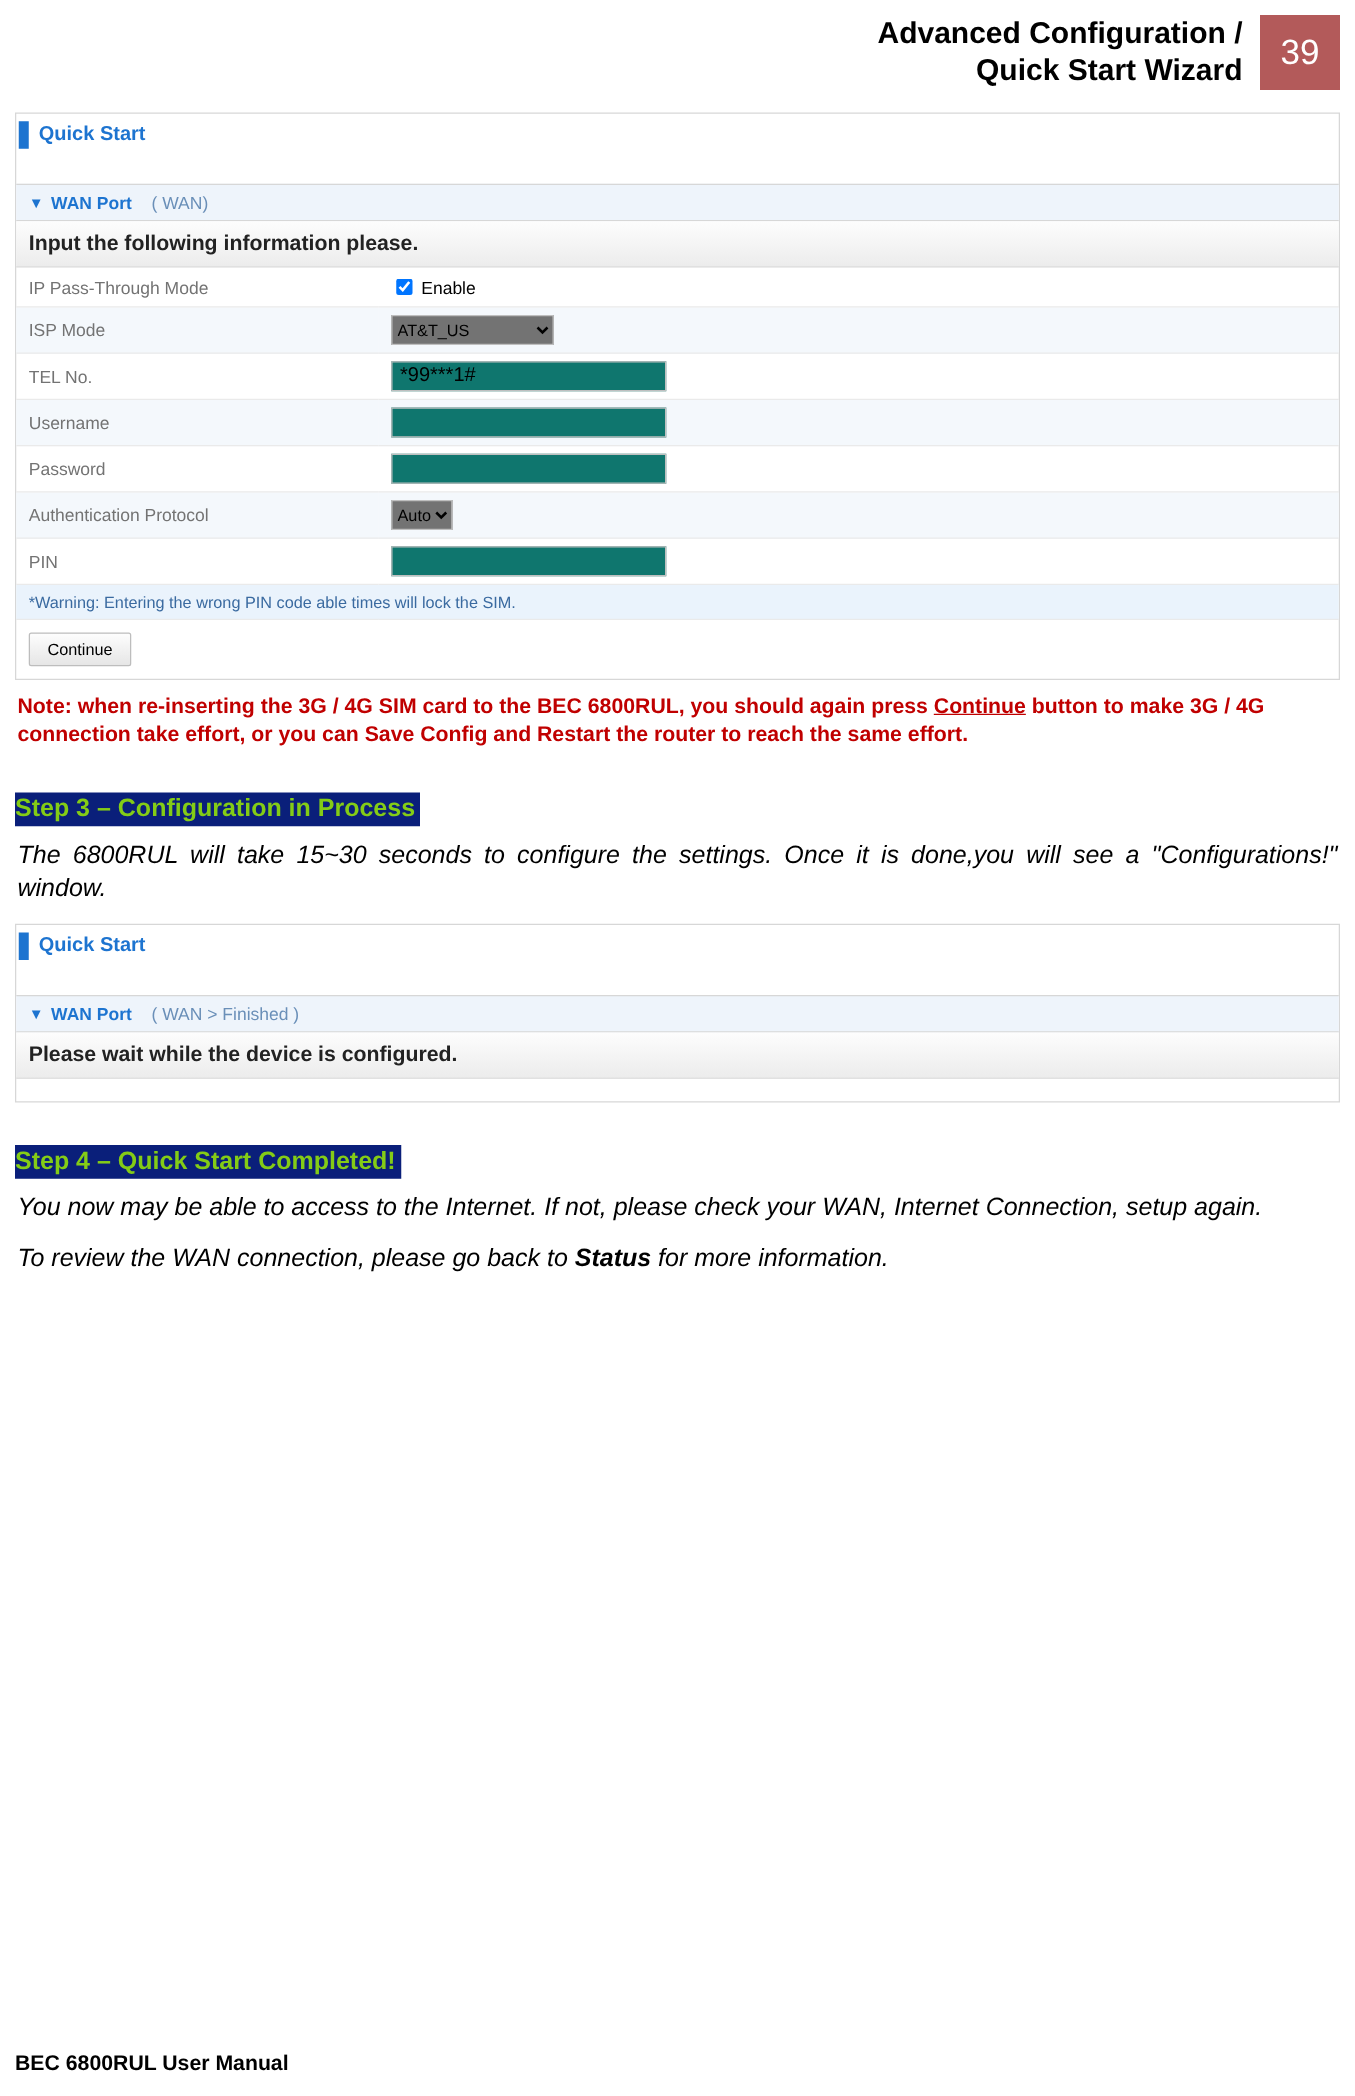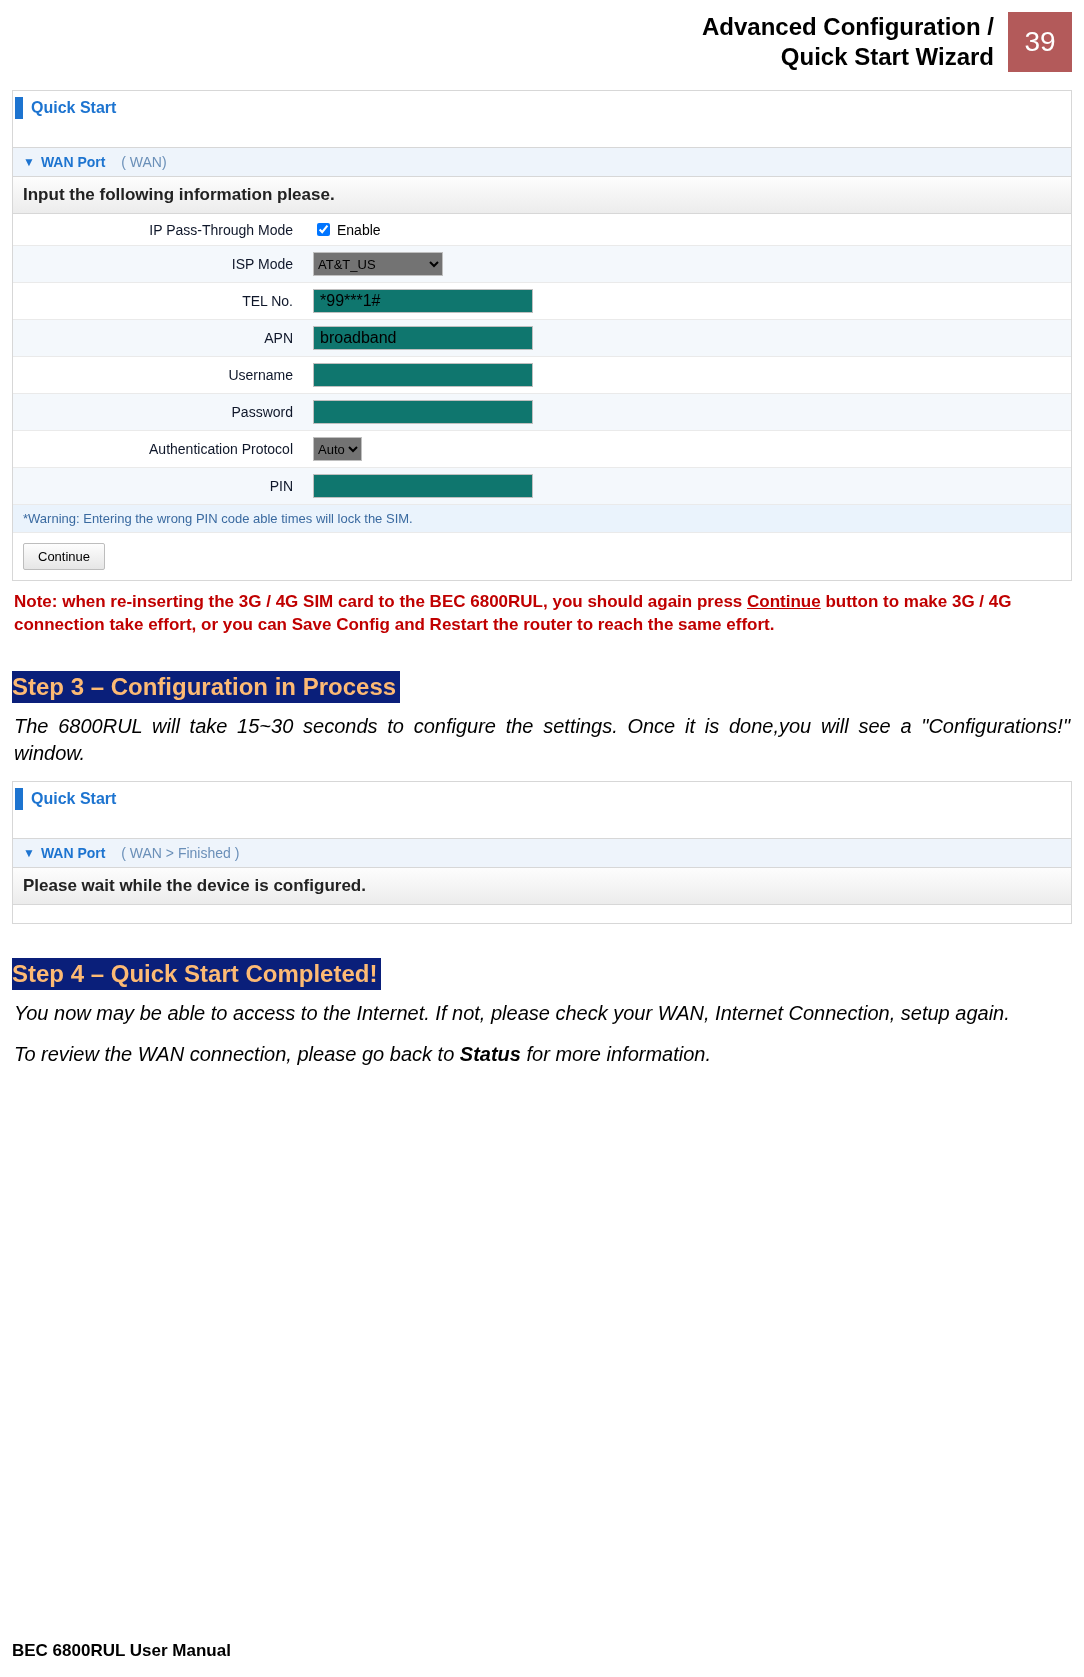--- a/index.html
+++ b/index.html
@@ -97,22 +97,21 @@
   table.form td {
     border-bottom: 1px solid #eaeaea;
     padding: 6px 10px;
     vertical-align: middle;
   }
   table.form tr:nth-child(even) td {
     background: #f4f8fc;
   }
   table.form td.label {
     width: 290px;
-    color: #0f172a;
-    text-align: right;
+    color: #737373;
   }
   input[type="text"], input[type="password"] {
     width: 220px;
     height: 24px;
     border: 1px solid #bfbfbf;
     padding: 2px 6px;
     font-size: 16px;
     background: #0f766e;
   }
   select {
@@ -141,23 +140,23 @@
     color: #c00000;
     font-weight: bold;
     font-size: 17px;
     line-height: 1.35;
     margin: 6px 2px 30px 2px;
   }
   .note-red .u { text-decoration: underline; }
   .step-badge {
     display: inline-block;
     background: #0a1f7a;
-    color: #fdba74;
-    font-weight: bold;
-    font-size: 24px;
+    color: #84cc16;
+    font-weight: bold;
+    font-size: 20px;
     padding: 2px 4px 2px 0;
     margin: 4px 0 10px 0;
   }
   .body-text {
     font-size: 20px;
     line-height: 1.35;
     margin: 0 2px 14px 2px;
     color: #000;
     text-align: justify;
     font-style: italic;
@@ -215,24 +214,20 @@
           <select style="width:130px;">
             <option>AT&amp;T_US</option>
           </select>
         </td>
       </tr>
       <tr>
         <td class="label">TEL No.</td>
         <td><input type="text" value="*99***1#" style=""></td>
       </tr>
       <tr>
-        <td class="label">APN</td>
-        <td><input type="text" value="broadband" style=""></td>
-      </tr>
-      <tr>
         <td class="label">Username</td>
         <td><input type="text" value="" style=""></td>
       </tr>
       <tr>
         <td class="label">Password</td>
         <td><input type="password" value="" style=""></td>
       </tr>
       <tr>
         <td class="label">Authentication Protocol</td>
         <td>

